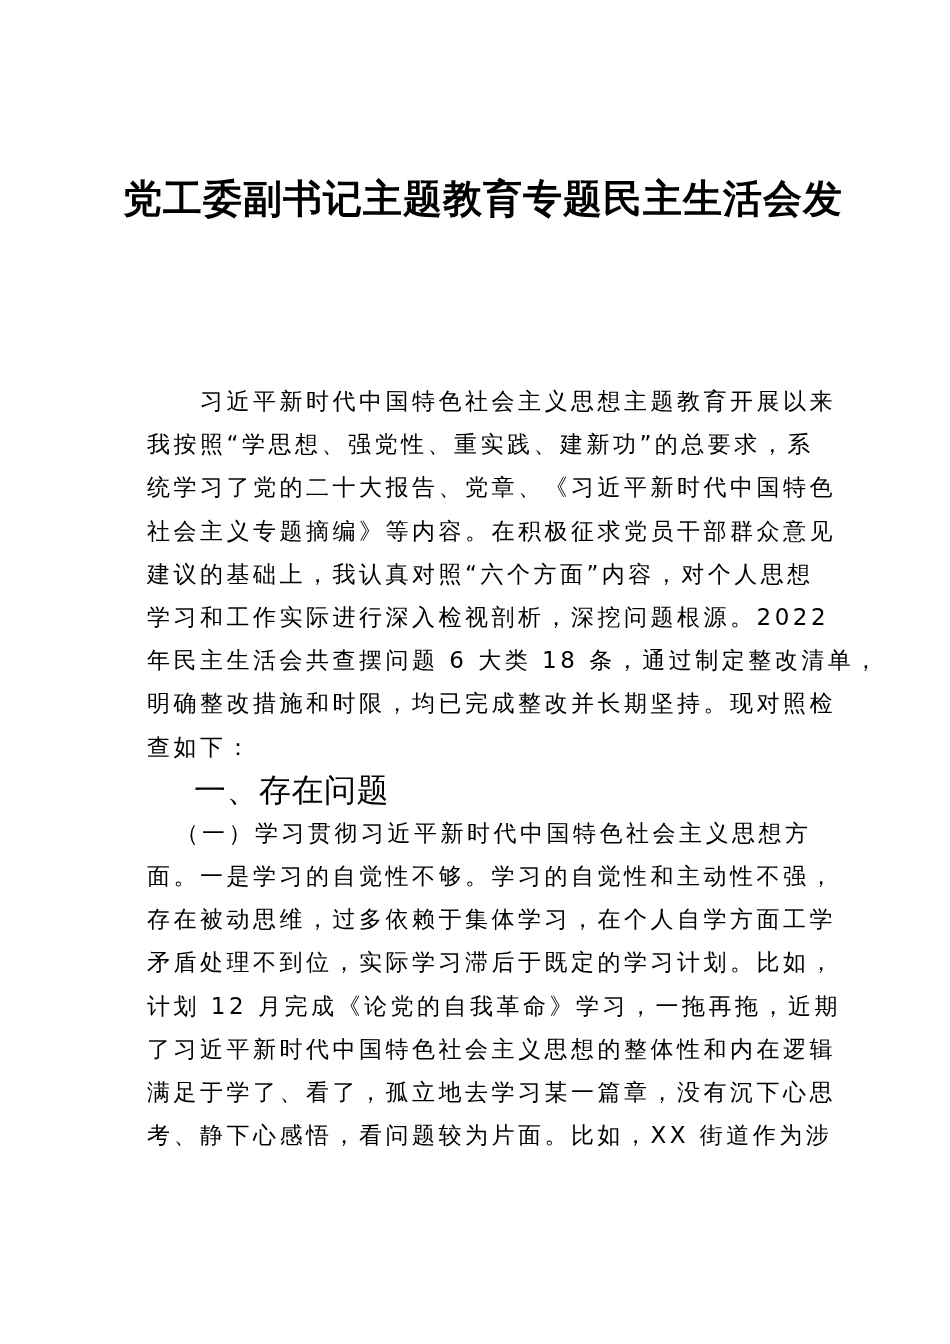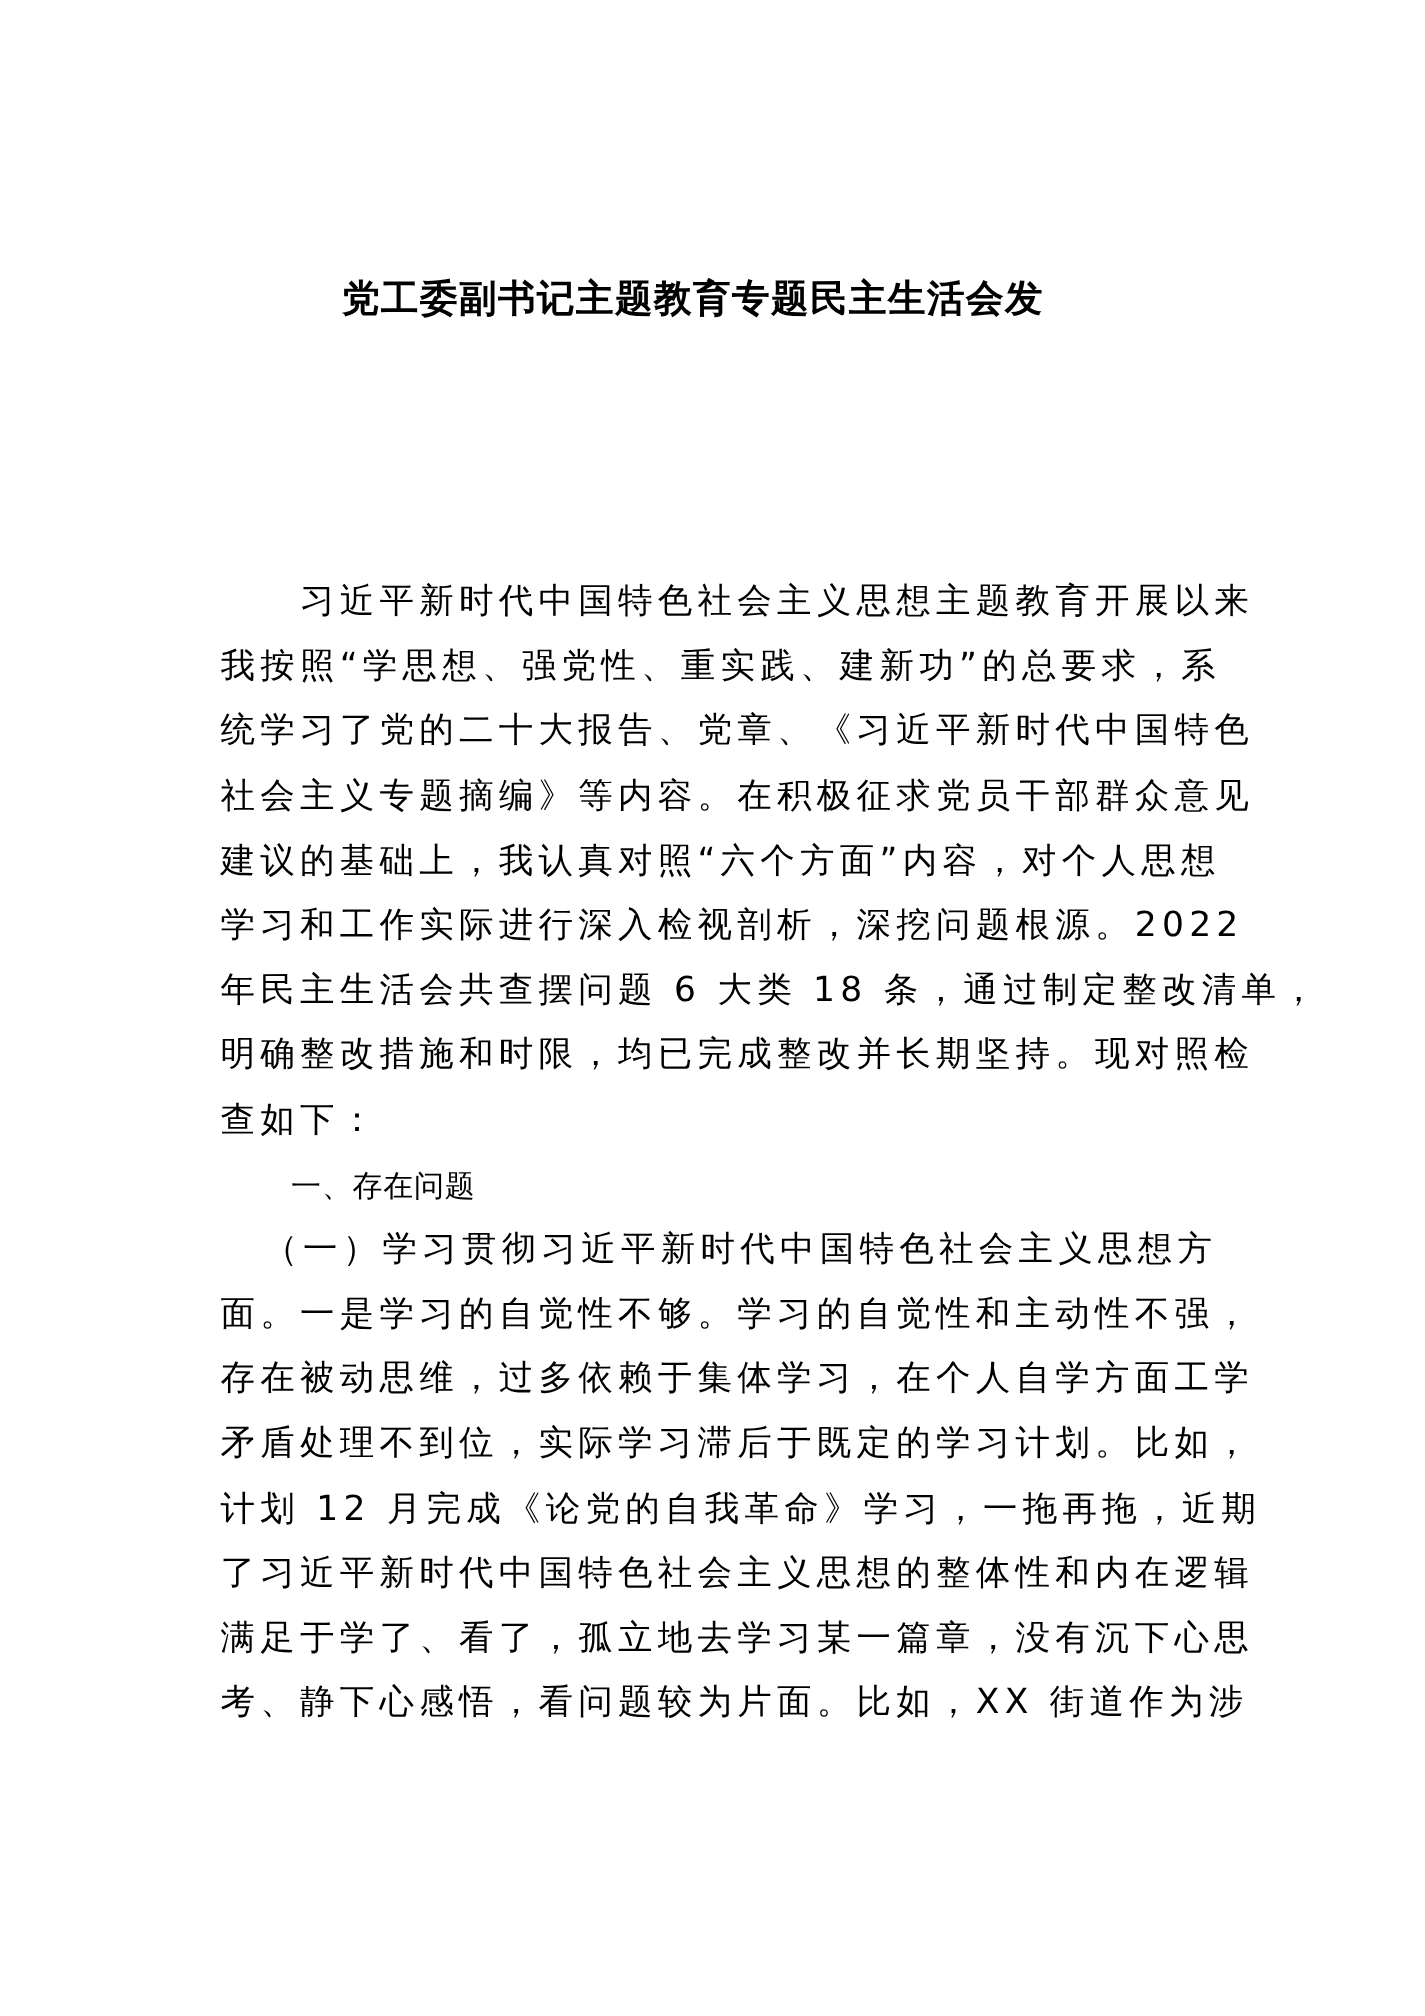--- a/index.html
+++ b/index.html
@@ -16,26 +16,26 @@
   }
   .page {
     position: absolute;
     left: 0; top: 0;
     width: 950px;
     height: 1344px;
     background: #ffffff;
   }
   .title {
     position: absolute;
-    left: 87px;
+    left: 108px;
     width: 750px;
     text-align: center;
     font-family: "DejaVu Serif", "Liberation Serif", serif;
     font-weight: bold;
-    font-size: 25px;
+    font-size: 39px;
     line-height: 35px;
     letter-spacing: 1px;
     margin: 0;
   }
   .title.l1 { top: 181px; }
   .title.l2 { top: 250px; }
   .body {
     position: absolute;
     left: 147px;
     top: 340px;
@@ -51,21 +51,21 @@
     white-space: nowrap;
     height: 43.2px;
   }
   .indent { padding-left: 53px; }
   .heading {
     display: block;
     white-space: nowrap;
     height: 43.2px;
     padding-left: 47px;
     font-family: "DejaVu Sans", "Liberation Sans", sans-serif;
-    font-size: 20px;
+    font-size: 32px;
     letter-spacing: 0.5px;
   }
   .sub-indent { padding-left: 28px; text-align: center; }
 </style>
 </head>
 <body>
 
 <div class="page">
 
   <h1 class="title l1">党工委副书记主题教育专题民主生活会发</h1>

